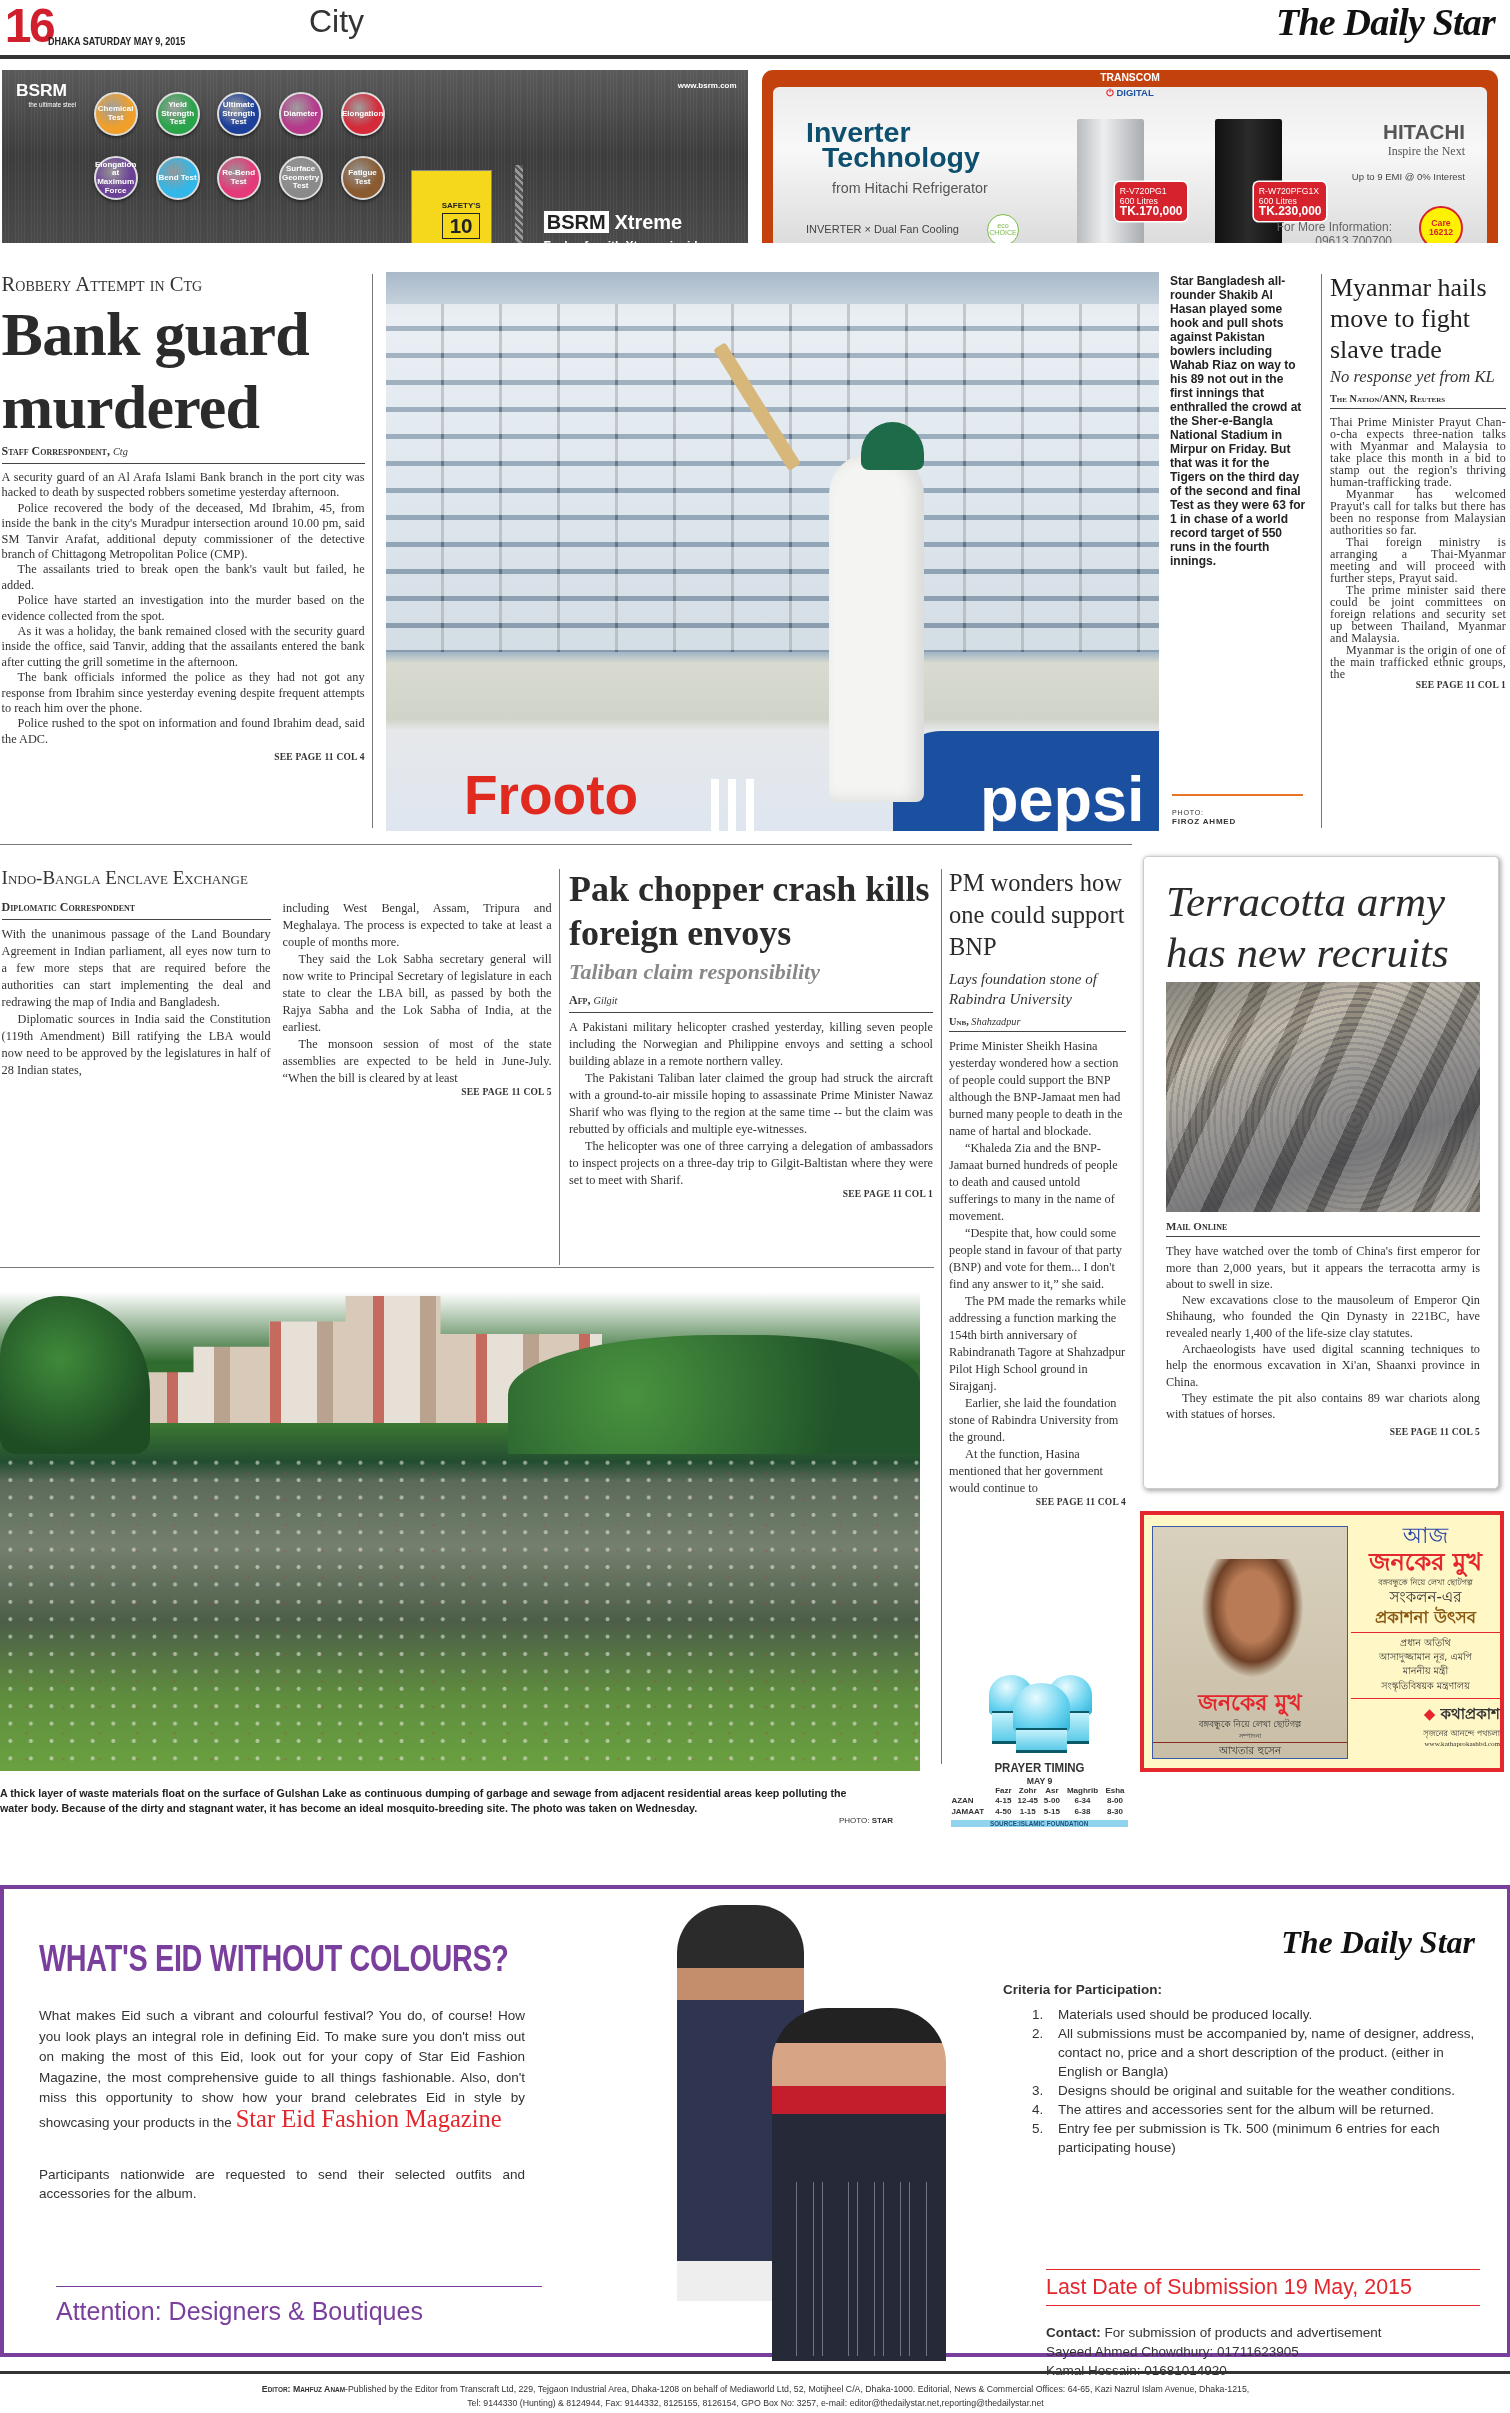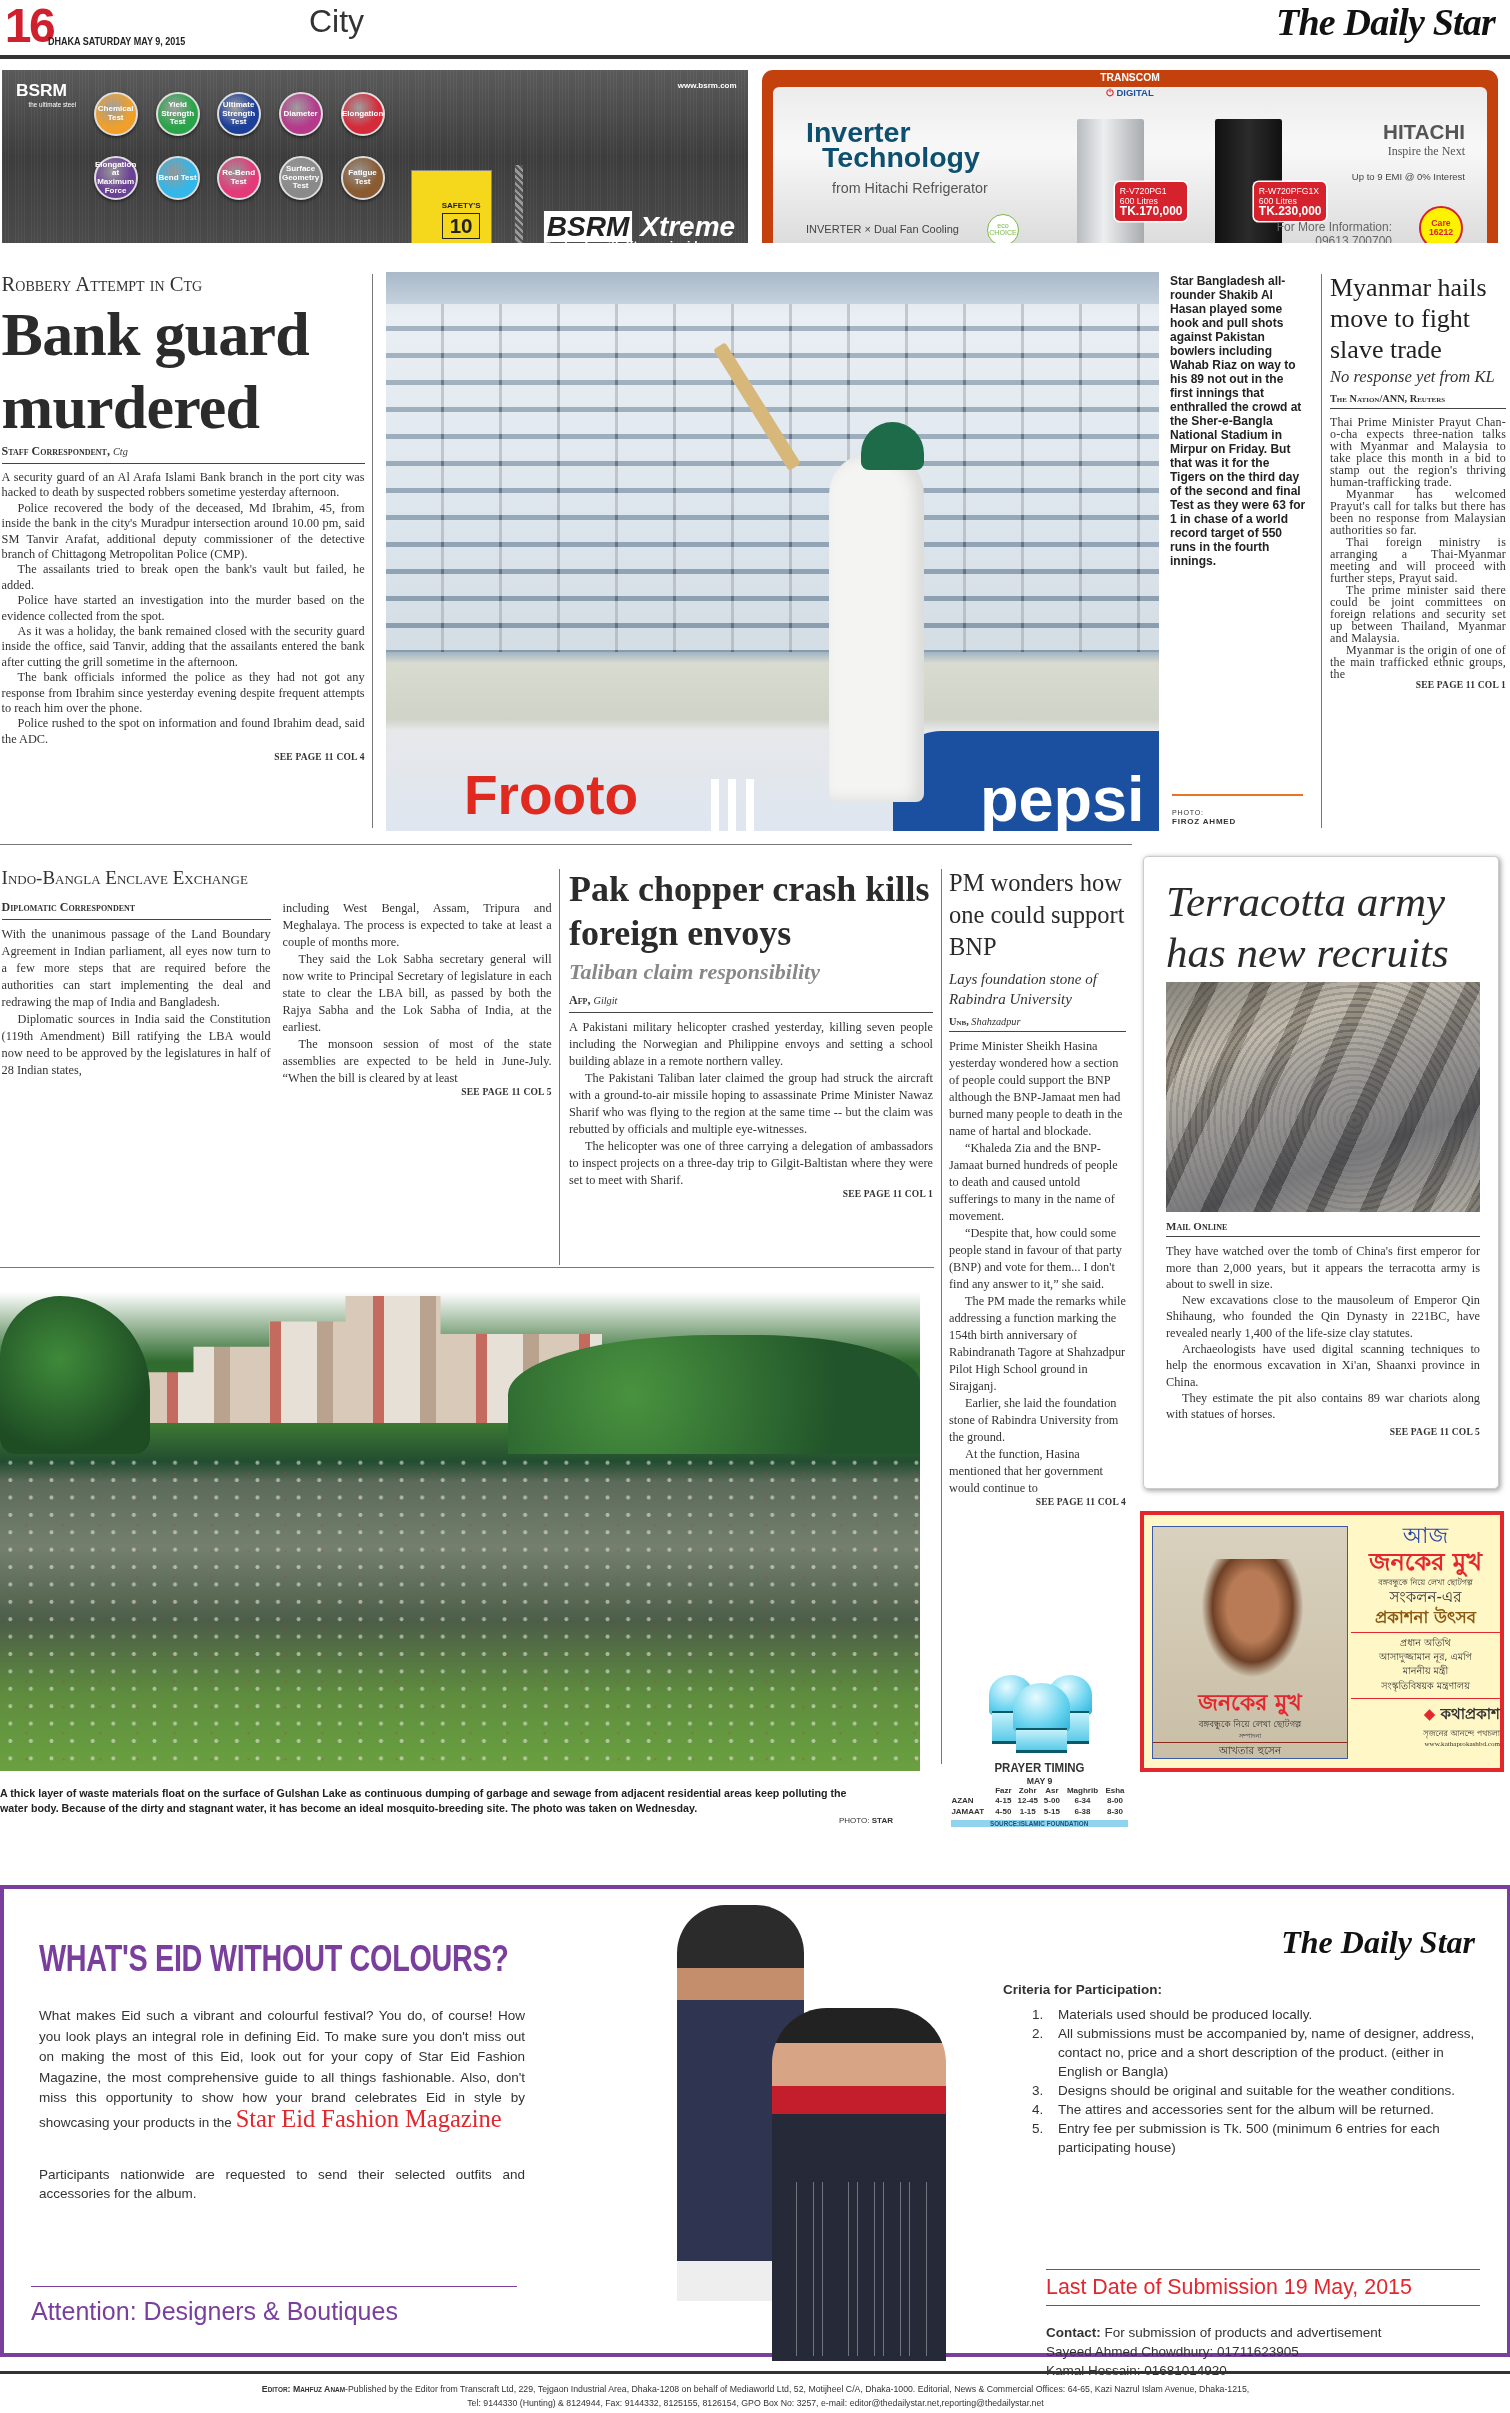--- a/index.html
+++ b/index.html
@@ -26,21 +26,21 @@
   
   .bsrm-ad { left: 1.6px; top: 70px; width: 746px; height: 173px; background: linear-gradient(180deg,#5a5a5a 0%,#3d3d3d 50%,#4a4a4a 100%); overflow: hidden; }
   .bsrm-ad::before { content:""; position:absolute; inset:0; background: repeating-linear-gradient(90deg, rgba(255,255,255,0.05) 0 0.8px, transparent 0.8px 3.2px); }
   .bsrm-logo { left: 14.3px; top: 9.5px; color: #fff; font-family: "Liberation Sans", sans-serif; font-weight: bold; font-size: 17.4px; }
   .bsrm-logo small { display:block; font-size: 6.3px; font-weight: normal; margin-left: 12.7px; }
   .bsrm-url { right: 11px; top: 11px; color: #fff; font-size: 8px; font-family: "Liberation Sans", sans-serif; font-weight: bold; }
   .test-ball { position: absolute; width: 44px; height: 44px; border-radius: 50%; border: 2.4px solid #ddd; color: #fff; font-family: "Liberation Sans Narrow", "Liberation Sans", sans-serif; font-size: 8px; font-weight: bold; text-align: center; display: flex; align-items: center; justify-content: center; line-height: 8.7px; box-shadow: 0 1.6px 3.2px rgba(0,0,0,0.5); }
   .safety-box { left: 409px; top: 100px; width: 81px; height: 111px; background: #f5d81c; border: 1.6px solid #888; display:flex; flex-direction:column; align-items:center; justify-content:center; font-family:"Liberation Sans", sans-serif; font-weight:bold; color:#222; font-size: 8px; padding-left: 20px; }
   .safety-box .num { font-size: 20.6px; border: 1.6px solid #222; padding: 0 6.3px; margin: 2.4px 0; }
   .rebar { left: 513px; top: 95px; width: 8px; height: 125px; background: repeating-linear-gradient(45deg,#555 0 2.4px,#999 2.4px 4.8px); }
-  .xtreme { left: 542px; top: 141px; color: #fff; font-family: "Liberation Sans", sans-serif; font-weight: bold; font-size: 28px; font-style: italic; }
+  .xtreme { left: 542px; top: 141px; color: #fff; font-family: "Liberation Sans", sans-serif; font-weight: bold; font-size: 20px; }
   .xtreme .b { background: #fff; color: #222; padding: 0 3.2px; }
   .xtreme-tag { left: 542px; top: 169px; color: #fff; font-family:"Liberation Sans", sans-serif; font-size: 12px; font-weight: bold; }
 
   .hitachi-ad { left: 762px; top: 70px; width: 736px; height: 173px; background: #c2410c; border-radius: 11px 11px 0 0; overflow: hidden; }
   .hitachi-inner { position:absolute; left: 11px; top: 17.4px; right: 11px; bottom: 0; background: linear-gradient(180deg,#ececec,#f8f8f8 40%,#dcdcdc); border-radius: 6.3px 6.3px 0 0; }
   .transcom { left: 0; width: 736px; top: 1.6px; text-align: center; color:#fff; font-family:"Liberation Sans", sans-serif; font-weight: bold; font-size: 10.3px; }
   .transcom-digital { left:0; width: 736px; top: 17.4px; text-align:center; color: #1c4f9c; font-family:"Liberation Sans", sans-serif; font-weight:bold; font-size: 9.5px; z-index: 2; }
   .inv-title { left: 33px; top: 33px; color: #0d4f6e; font-family:"Liberation Sans", sans-serif; font-weight: bold; font-size: 28.5px; line-height: 25px; }
   .inv-sub { left: 59px; top: 93px; color:#555; font-family:"Liberation Sans", sans-serif; font-size: 14.3px; }
   .inv-feat { left: 33px; top: 136px; color:#444; font-family:"Liberation Sans", sans-serif; font-size: 11px; }
@@ -149,21 +149,21 @@
   .bangla-right .pub { font-size: 15px; font-weight: bold; padding-top: 3.2px; text-align:right; }
   .bangla-right .pubtag { font-size: 8px; text-align:right; }
   .bangla-right .web { font-size: 7.1px; text-align:right; font-family:"Liberation Serif", serif; }
 
   
   .eid-ad { left: 0; top: 1885px; width: 1511px; height: 472px; border: 4.8px solid #7a3f9c; background:#fff; }
   .eid-title { left: 35px; top: 49px; font-family:"Liberation Sans", sans-serif; font-weight:bold; font-size: 36px; color:#7a3f9c; transform: scaleX(0.8); transform-origin: left; letter-spacing: -0.4px; }
   .eid-body { left: 35px; top: 117px; width: 486px; font-family:"Liberation Sans Narrow","Liberation Sans", sans-serif; font-size: 13.5px; line-height: 20.6px; color:#333; text-align: justify; }
   .eid-body .mag { font-family:"Liberation Serif", serif; color:#e4262d; font-size: 24.5px; }
   .eid-body2 { left: 35px; top: 276px; width: 486px; font-family:"Liberation Sans Narrow","Liberation Sans", sans-serif; font-size: 13.5px; line-height: 19px; color:#333; text-align:justify; }
-  .eid-attn { left: 27px; top: 397px; width: 486px; border-top: 1.6px solid #7a3f9c; padding-top: 9.5px; font-family:"Liberation Sans", sans-serif; font-size: 25px; color:#7a3f9c; }
+  .eid-attn { left: 52px; top: 397px; width: 486px; border-top: 1.6px solid #7a3f9c; padding-top: 9.5px; font-family:"Liberation Sans", sans-serif; font-size: 25px; color:#7a3f9c; }
   .eid-models { left: 610px; top: 0px; width: 340px; height: 472px; }
   .man { position:absolute; left: 63px; top: 16px; width: 127px; height: 396px; background: linear-gradient(180deg,#2b2b2b 0 16%, #c48e6d 16% 24%, #2f3550 24% 90%, #eee 90%); border-radius: 48px 48px 0 0; }
   .woman { position:absolute; left: 158px; top: 119px; width: 174px; height: 353px; background: linear-gradient(180deg,#222 0 10%, #d7a585 10% 22%, #c41d2c 22% 30%, #262938 30%); border-radius: 55px 55px 0 0; }
   .woman::after { content:""; position:absolute; left: 16px; top: 174px; width: 143px; height: 174px; background: repeating-linear-gradient(90deg, transparent 0 8px, rgba(255,255,255,0.35) 8px 8.7px); }
   .eid-logo { right: 32px; top: 35px; font-family:"Liberation Serif", serif; font-weight:bold; font-style: italic; font-size: 32px; color:#111; }
   .criteria { left: 999px; top: 93px; width: 475px; font-family:"Liberation Sans Narrow","Liberation Sans", sans-serif; color:#333; }
   .criteria h3 { font-size: 13.5px; font-weight: bold; margin-bottom: 8px; }
   .criteria ol { padding-left: 44px; font-size: 13.5px; line-height: 19px; }
   .criteria ol li { padding-left: 11px; }
   .deadline { left: 1042px; top: 380px; width: 434px; border-top: 1.2px solid #e4262d; border-bottom: 1.2px solid #e4262d; padding: 4.8px 0; font-family:"Liberation Sans", sans-serif; font-size: 21.4px; color:#e4262d; }

